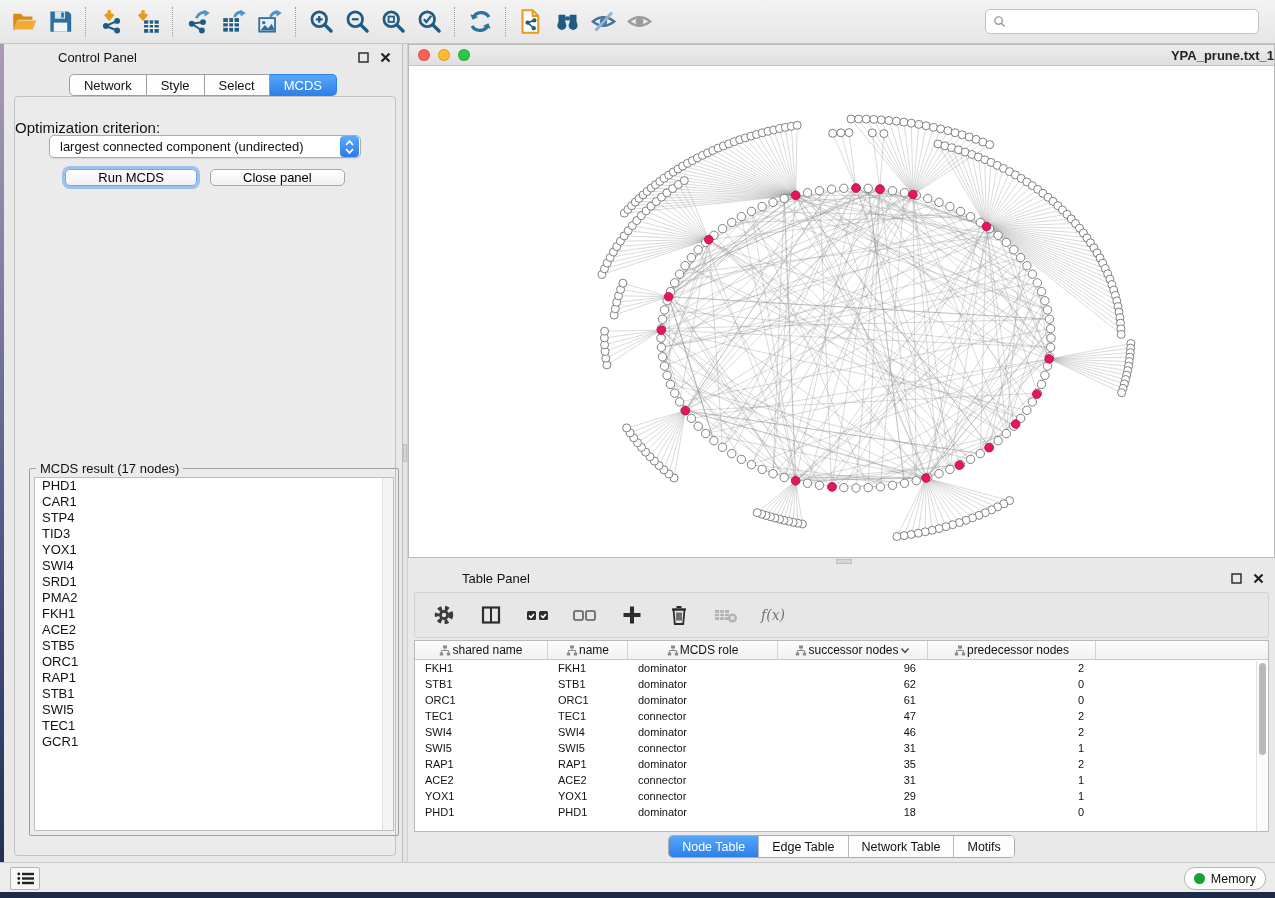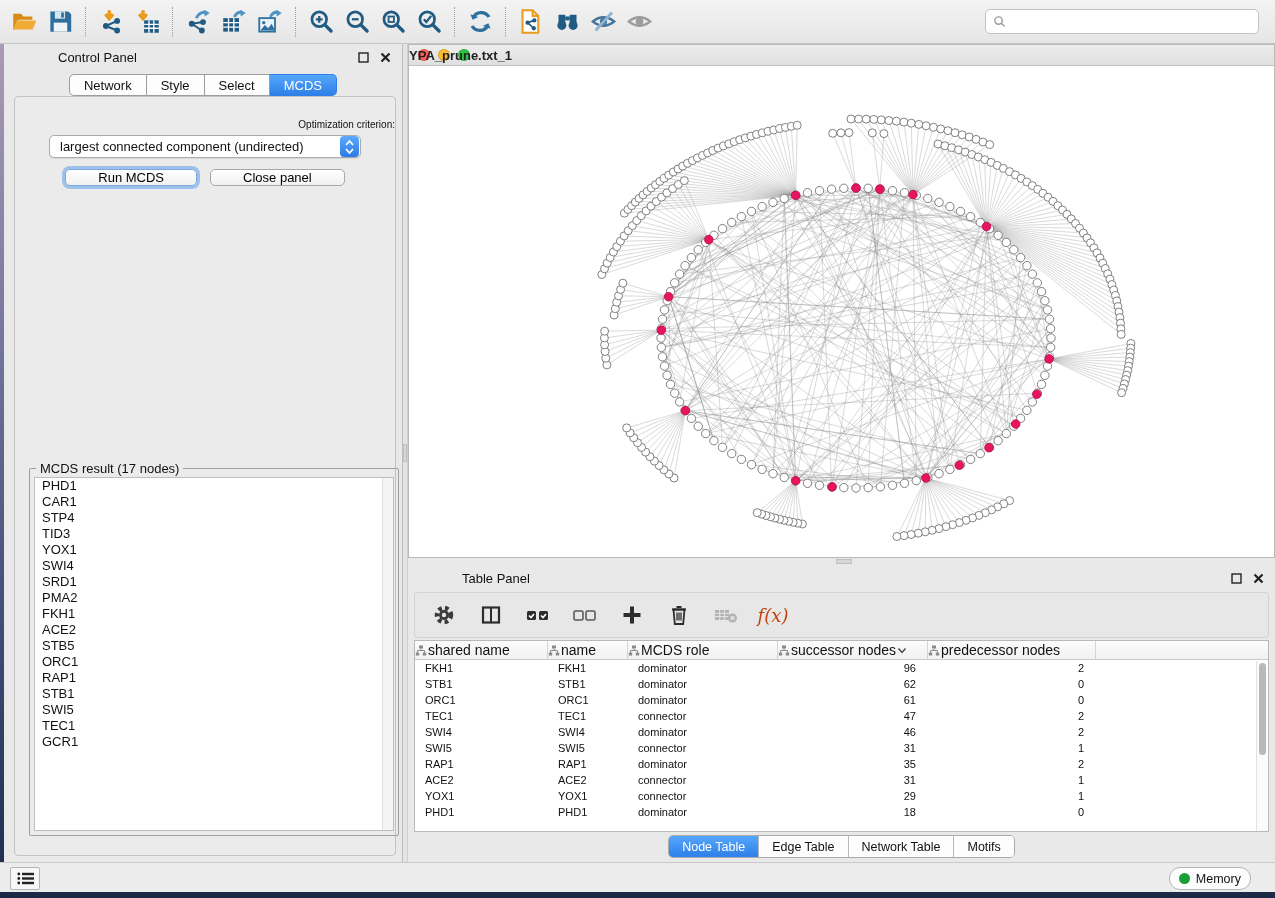--- a/index.html
+++ b/index.html
@@ -29,21 +29,21 @@
   .panel-controls { margin-left:auto; display:flex; gap:9px; align-items:center; }
   .wicon { width:13px; height:13px; display:flex; align-items:center; justify-content:center; }
   .cp-tabs { display:flex; justify-content:center; margin-top:4px; position:relative; z-index:2; }
   .cp-tab { height:22px; padding:0 14px; background:#fdfdfd; border:1px solid #9d9d9d; border-left:none;
     display:flex; align-items:center; font-size:13px; }
   .cp-tab:first-child { border-left:1px solid #9d9d9d; border-radius:5px 0 0 5px; }
   .cp-tab:last-child { border-radius:0 5px 5px 0; }
   .cp-tab.active { background:linear-gradient(#55a7fb,#2e7fe8); color:#fff; border-color:#2e7fe8; }
   .cp-content { position:absolute; left:10px; top:52px; width:382px; height:760px;
     background:#ebebeb; border:1px solid #c2c2c2; border-radius:4px; }
-  .opt-label { text-align:right; margin-top:22px; font-size:10px; }
+  .opt-label { text-align:left; margin-top:22px; font-size:15px; }
   .select { position:absolute; left:34px; top:38px; width:312px; height:23px; background:#fff;
     border:1px solid #ababab; border-radius:5px; display:flex; align-items:center; box-shadow:0 1px 1px rgba(0,0,0,.08);gap:16px; }
   .select .sel-text { flex:1; padding-left:10px; font-size:13px; white-space:nowrap; overflow:hidden; }
   .select .stepper { width:19px; height:21px; border-radius:4px; margin-right:1px;
     background:linear-gradient(#5caafc,#2b7ae6); display:flex; flex-direction:column; align-items:center; justify-content:center; }
   .btn-row { position:absolute; left:0; top:72px; width:100%; display:flex; justify-content:center; gap:13px; }
   .pbtn { height:17px; padding:0 32px; background:linear-gradient(#ffffff,#f1f1f1); border:1px solid #a8a8a8;
     border-radius:5px; font-size:13px; display:flex; align-items:center; }
   .pbtn.focused { box-shadow:0 0 0 3px rgba(105,165,235,.6); border-color:#7aa8dd; }
   .mcds-fieldset { position:absolute; left:14px; top:371px; width:370px; height:368px;
@@ -62,51 +62,51 @@
   .hsplit .handle { position:absolute; left:428px; top:1px; width:16px; height:5px; background:#d6d6d6; border:1px solid #bfbfbf; }
 
   
   .network-frame { position:absolute; left:408px; top:44px; width:867px; height:514px;
     border:1px solid #b9b9b9; background:#fff; }
   .net-titlebar { height:21px; background:linear-gradient(#ededed,#dfdfdf); border-bottom:1px solid #c3c3c3;
     display:flex; align-items:center; position:relative; }
   .lights { display:flex; gap:8px; margin-left:9px; }
   .light { width:12px; height:12px; border-radius:50%; border:1px solid rgba(0,0,0,.15); }
   .light.red { background:#ff5f57; } .light.yellow { background:#febc2e; } .light.green { background:#28c840; }
-  .net-title { position:absolute; left:0; right:0; text-align:left; font-size:13px; font-weight:600; color:#222; }
+  .net-title { position:absolute; left:0; right:0; text-align:right; font-size:13px; font-weight:600; color:#222; }
   .net-canvas { width:865px; height:491px; background:#fff; }
 
   
   .table-panel { position:absolute; left:408px; top:565px; width:867px; height:297px; background:#e9e9e9; }
   .tp-toolbar { position:absolute; left:6px; top:27px; width:855px; height:46px; background:#e7e7e7;
     border:1px solid #d2d2d2; border-radius:3px; display:flex; align-items:center; padding-left:14px; gap:17px; }
   .tp-tbtn { width:30px; height:30px; display:flex; align-items:center; justify-content:center; }
-  .fx-label { font-family:"DejaVu Serif", serif; font-style:italic; font-size:18px; color:#c2410c; }
+  .fx-label { font-family:"DejaVu Serif", serif; font-style:italic; font-size:14px; color:#737373; }
   .ntable { position:absolute; left:6px; top:75px; width:855px; height:192px; background:#fff; border:1px solid #b9b9b9; }
   .thead { display:flex; height:19px; background:linear-gradient(#fcfcfc,#f1f1f1); border-bottom:1px solid #c9c9c9; }
-  .th { display:flex; align-items:center; justify-content:flex-start; gap:1px; border-right:1px solid #d4d4d4;
-    font-size:14px; color:#111; }
+  .th { display:flex; align-items:center; justify-content:center; gap:1px; border-right:1px solid #d4d4d4;
+    font-size:12px; color:#111; }
   .trow { display:flex; height:16px; }
   .td { font-size:11px; line-height:16px; white-space:nowrap; overflow:hidden; }
   .c0 { width:133px; } .c1 { width:80px; } .c2 { width:150px; } .c3 { width:150px; } .c4 { width:168px; }
   .td.c0,.td.c1,.td.c2 { padding-left:10px; text-align:left; }
   .td.c3,.td.c4 { padding-right:12px; text-align:right; }
   .tscroll { position:absolute; right:1px; top:20px; width:11px; height:170px; background:#fbfbfb; border-left:1px solid #e2e2e2; }
   .tscroll .thumb { position:absolute; left:2px; top:2px; width:7px; height:92px; background:#b9b9b9; border-radius:4px; }
   .tp-tabs { position:absolute; left:0; top:270px; width:100%; display:flex; justify-content:center; }
   .tp-tabgroup { display:flex; border:1px solid #ababab; border-radius:5px; overflow:hidden; background:#fff; }
   .tp-tab { height:21px; padding:0 13px; display:flex; align-items:center; font-size:12.5px; background:#fdfdfd; border-left:1px solid #b9b9b9; }
   .tp-tab:first-child { border-left:none; }
   .tp-tab.active { background:linear-gradient(#55a7fb,#2e7fe8); color:#fff; }
 
   
   .statusbar { position:absolute; left:0; top:862px; width:1275px; height:30px; background:#ececec; border-top:1px solid #c9c9c9; }
   .list-btn { position:absolute; left:10px; top:4px; width:30px; height:23px; background:#f7f7f7;
     border:1px solid #b5b5b5; border-radius:2px; display:flex; align-items:center; justify-content:center; }
-  .mem-btn { position:absolute; right:24px; top:4px; height:23px; padding:0 9px; background:#fdfdfd;
+  .mem-btn { position:absolute; right:9px; top:4px; height:23px; padding:0 9px; background:#fdfdfd;
     border:1px solid #b5b5b5; border-radius:11px; display:flex; align-items:center; gap:6px; font-size:12.5px; }
   .mem-dot { width:11px; height:11px; border-radius:50%; background:#17a035; }
 </style>
 </head>
 <body>
 
 <div class="toolbar">
   <div class="tbtn">
     <svg viewBox="0 0 24 24">
       <path d="M2 5h7l2 2.5h8v3H6.5L3.5 19H2z" fill="#d88b17"></path>

